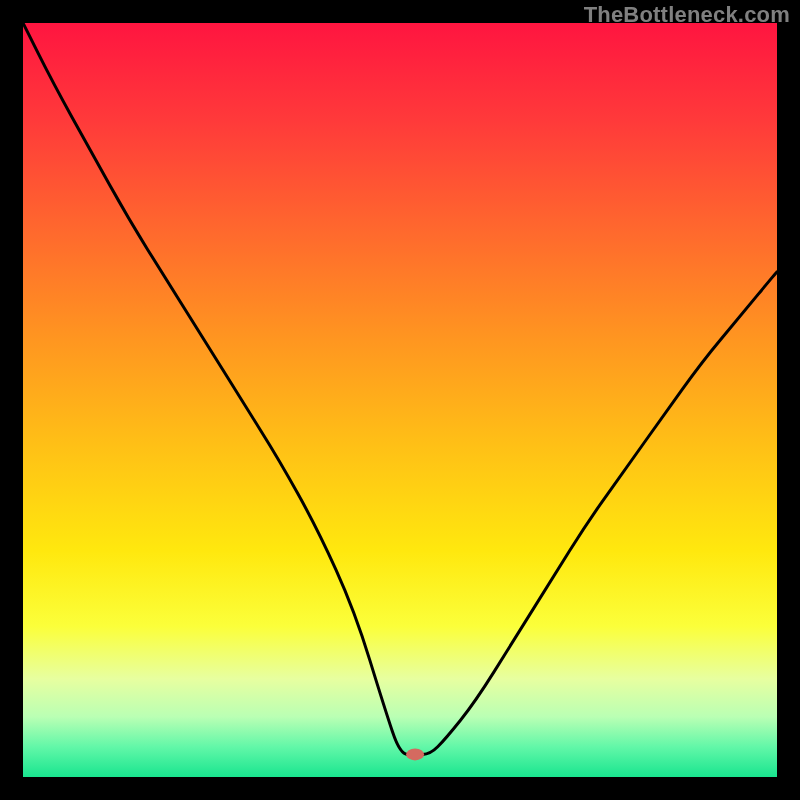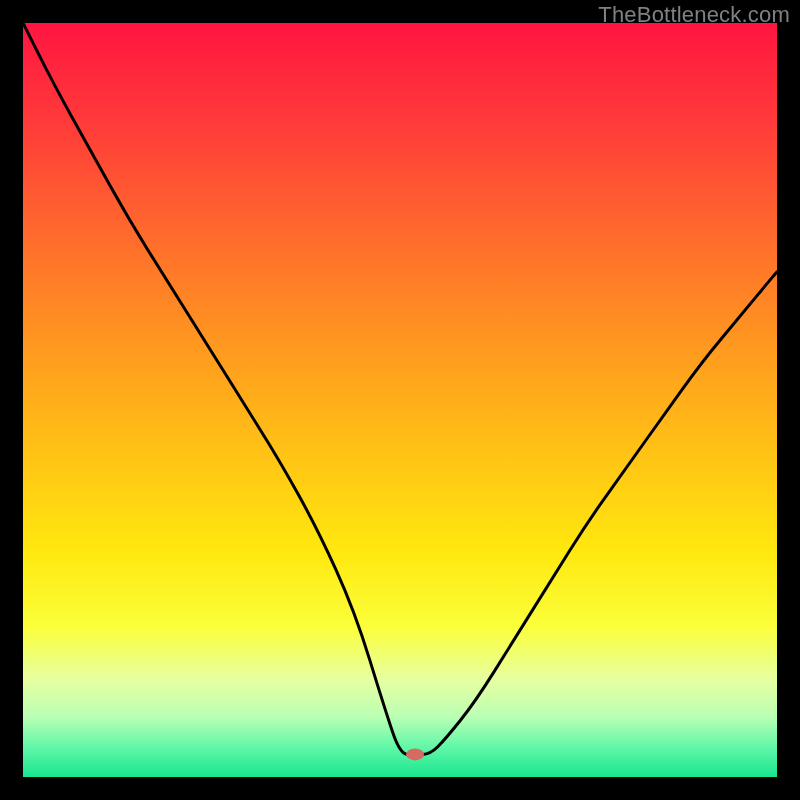--- a/index.html
+++ b/index.html
@@ -15,21 +15,21 @@
     position: relative;
     width: 800px;
     height: 800px;
   }
   .watermark {
     position: absolute;
     top: 2px;
     right: 10px;
     color: #808080;
     font-size: 22px;
-    font-weight: 400;
+    font-weight: 700;
     letter-spacing: 0.2px;
     z-index: 10;
   }
   .plot-frame {
     position: absolute;
     left: 23px;
     top: 23px;
     width: 754px;
     height: 754px;
     background: #000;

